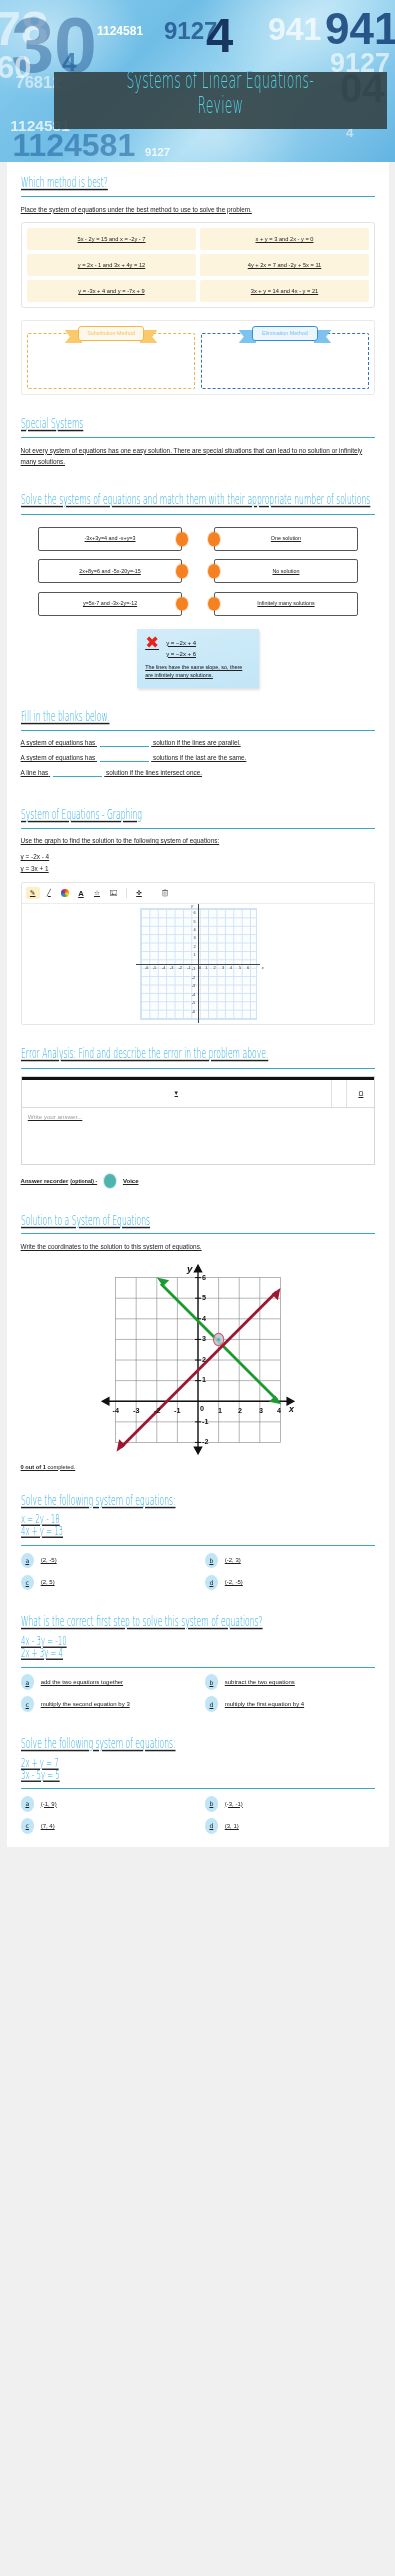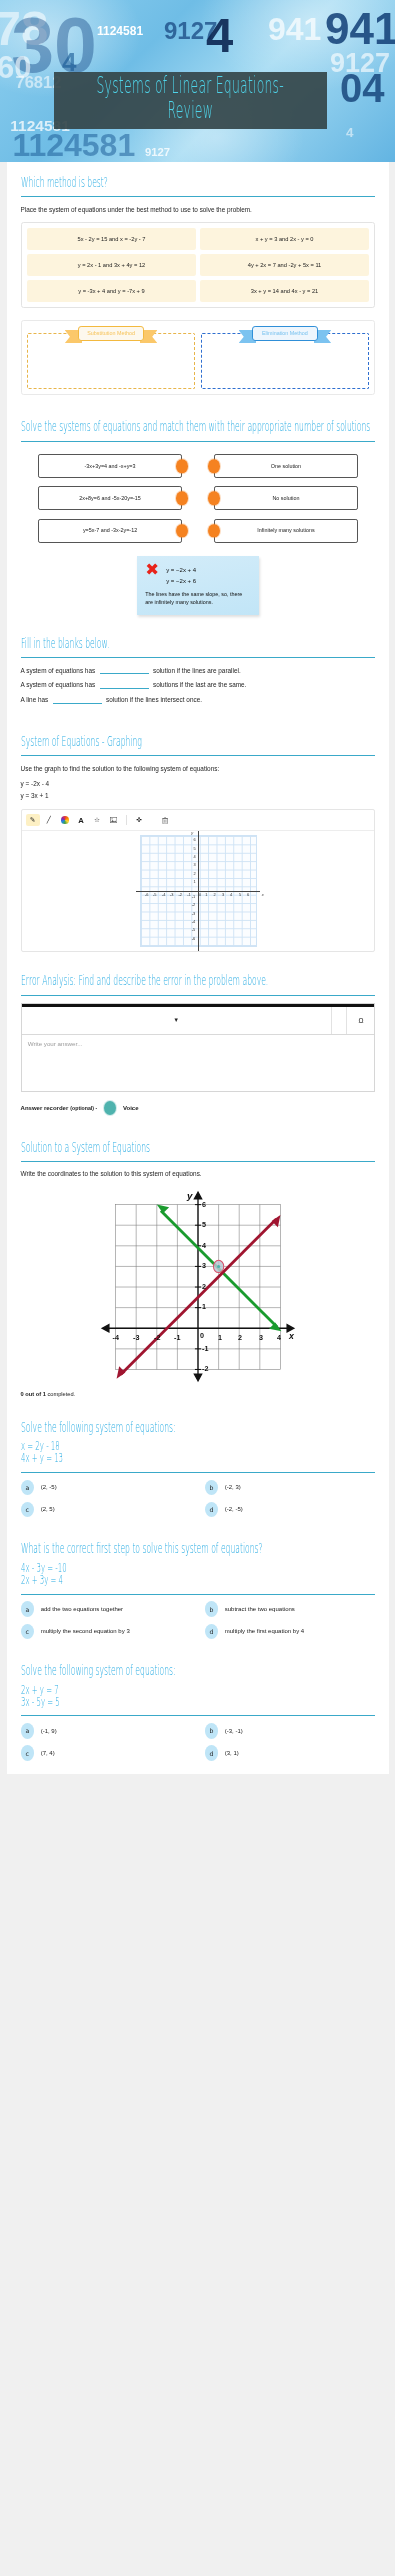--- a/index.html
+++ b/index.html
@@ -38,45 +38,46 @@
     position: absolute;
     font-family: "Liberation Sans", sans-serif;
     font-weight: bold;
     line-height: 1;
     user-select: none;
   }
   .hero-title-box {
     position: absolute;
     left: 54px;
     top: 72px;
-    width: 273px;
+    width: 333px;
     min-height: 57px;
     background: rgba(52,69,73,.92);
     display: flex;
-    align-items: center;
+    align-items: flex-start;
     justify-content: center;
     padding: 5.2px 7.2px 8.2px;
   }
   .hero-title {
     font-family: "DejaVu Sans", sans-serif;
     font-size: 15.5px;
     line-height: 1.12;
     color: #4fd3e8;
     text-align: center;
     letter-spacing: 0.3px;
     transform: scaleY(1.45) scaleX(.80);
     font-weight: 300;
   }
 
   
   .page { width: 396px; padding: 0 0 20.6px; }
   .card {
     background: #ffffff;
     margin: 0 7.2px 0;
     padding: 11.3px 13.4px 13.4px;
+    text-decoration: underline;
   }
   .sec { padding-top: 13.4px; }
   .hand {
     font-family: "DejaVu Sans", sans-serif;
     color: #29ace3;
     font-weight: 300;
     transform-origin: left center;
   }
   h2.hand {
     font-size: 9.3px;
@@ -426,20 +427,25 @@
         <div class="ribbon">
           <div class="ribbon-tail l"></div>
           <div class="ribbon-tail r"></div>
           <div class="ribbon-body">Elimination Method</div>
         </div>
         <div class="zone-inner"></div>
       </div>
     </div>
   </section>
 
+  <section class="sec" style="padding-top:23px;">
+    <h2 class="hand">Special Systems</h2>
+    <div class="rule"></div>
+    <p class="body">Not every system of equations has one easy solution.  There are special situations that can lead to no solution or infinitely many solutions.</p>
+  </section>
 
   <section class="sec" style="padding-top:26px;">
     <h2 class="hand">Solve the systems of equations and match them with their appropriate number of solutions</h2>
     <div class="rule" style="margin-top:8.2px;"></div>
 
     <div style="padding:5.2px 17.5px 0 17.5px;">
       <div class="matchrow">
         <div class="matchcell">
           <div class="mbox">-3x+3y=4 and -x+y=3</div>
           <div class="mdot right"></div>

